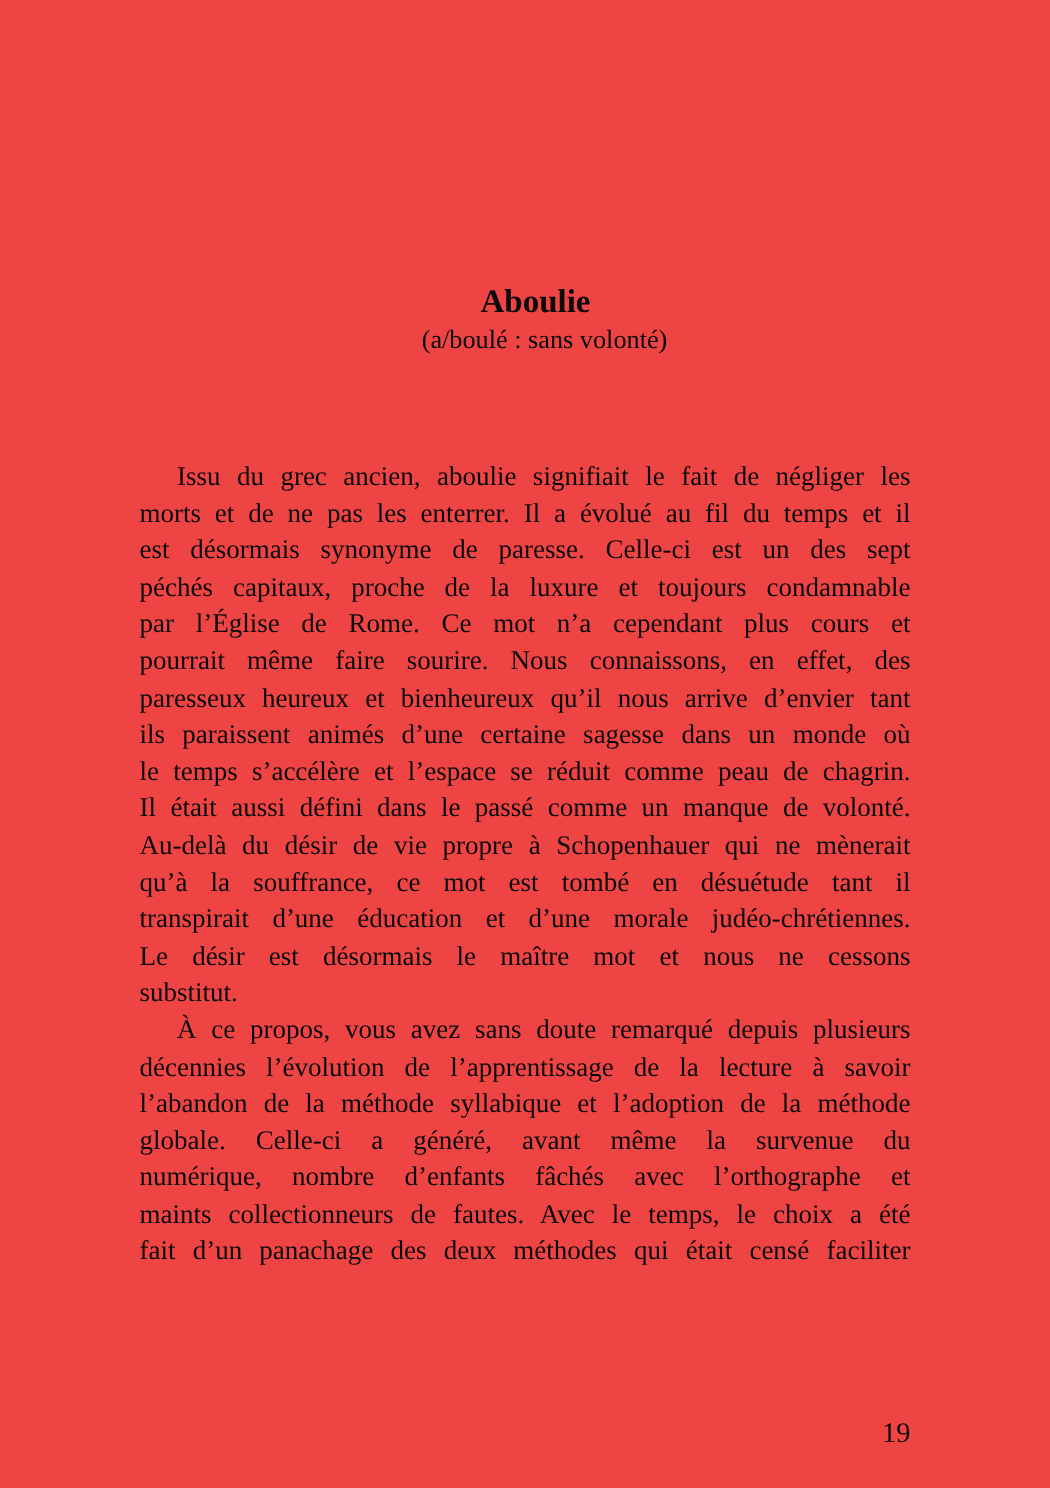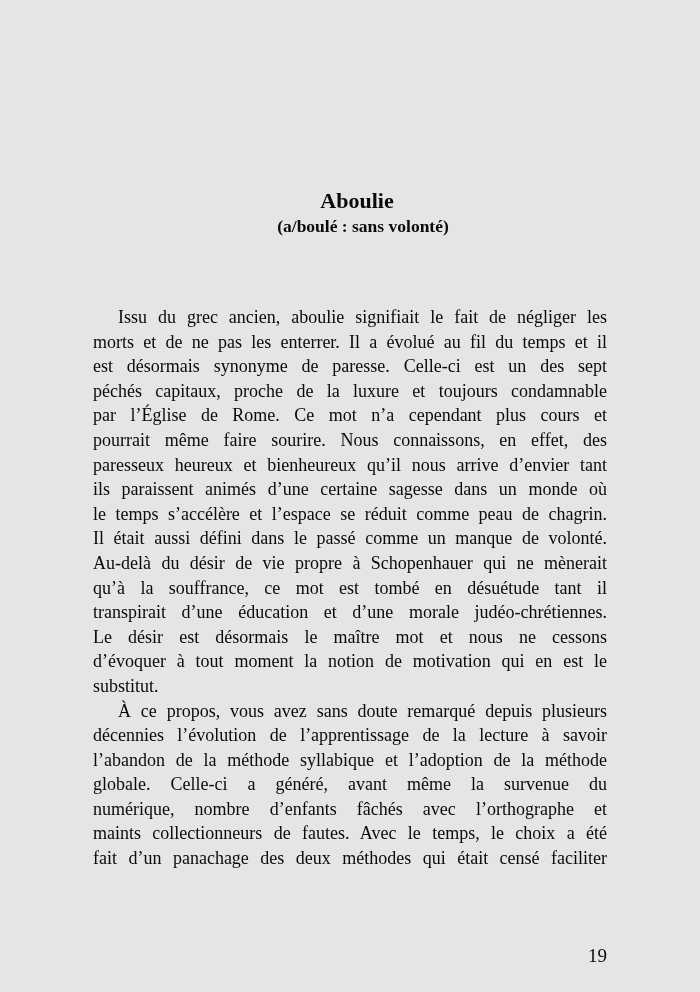--- a/index.html
+++ b/index.html
@@ -13,41 +13,41 @@
       position: relative;
       overflow: hidden;
       font-family: "Liberation Serif", "DejaVu Serif", serif;
       color: #0a0a0a;
     }
     .page {
       position: absolute;
       left: 0; top: 0;
       width: 700px;
       height: 992px;
-      background: #e5e5e5;
+      background: #ef4444;
     }
     .title {
       position: absolute;
       top: 188px;
       left: 0;
       width: 700px;
       text-align: center;
       font-weight: bold;
       font-size: 22px;
       line-height: 26px;
       padding-left: 14px;
       box-sizing: border-box;
     }
     .subtitle {
       position: absolute;
       top: 215px;
       left: 0;
       width: 700px;
       text-align: center;
-      font-weight: bold;
+      font-weight: normal;
       font-size: 17.5px;
       line-height: 22px;
       padding-left: 26px;
       box-sizing: border-box;
     }
     .body-text {
       position: absolute;
       top: 305px;
       left: 93px;
       width: 514px;
@@ -93,21 +93,20 @@
     <span class="line">par l’Église de Rome. Ce mot n’a cependant plus cours et</span>
     <span class="line">pourrait même faire sourire. Nous connaissons, en effet, des</span>
     <span class="line">paresseux heureux et bienheureux qu’il nous arrive d’envier tant</span>
     <span class="line">ils paraissent animés d’une certaine sagesse dans un monde où</span>
     <span class="line">le temps s’accélère et l’espace se réduit comme peau de chagrin.</span>
     <span class="line">Il était aussi défini dans le passé comme un manque de volonté.</span>
     <span class="line">Au-delà du désir de vie propre à Schopenhauer qui ne mènerait</span>
     <span class="line">qu’à la souffrance, ce mot est tombé en désuétude tant il</span>
     <span class="line">transpirait d’une éducation et d’une morale judéo-chrétiennes.</span>
     <span class="line">Le désir est désormais le maître mot et nous ne cessons</span>
-    <span class="line">d’évoquer à tout moment la notion de motivation qui en est le</span>
     <span class="line last">substitut.</span>
 
     <span class="line indent">À ce propos, vous avez sans doute remarqué depuis plusieurs</span>
     <span class="line">décennies l’évolution de l’apprentissage de la lecture à savoir</span>
     <span class="line">l’abandon de la méthode syllabique et l’adoption de la méthode</span>
     <span class="line">globale. Celle-ci a généré, avant même la survenue du</span>
     <span class="line">numérique, nombre d’enfants fâchés avec l’orthographe et</span>
     <span class="line">maints collectionneurs de fautes. Avec le temps, le choix a été</span>
     <span class="line">fait d’un panachage des deux méthodes qui était censé faciliter</span>
   </div>

